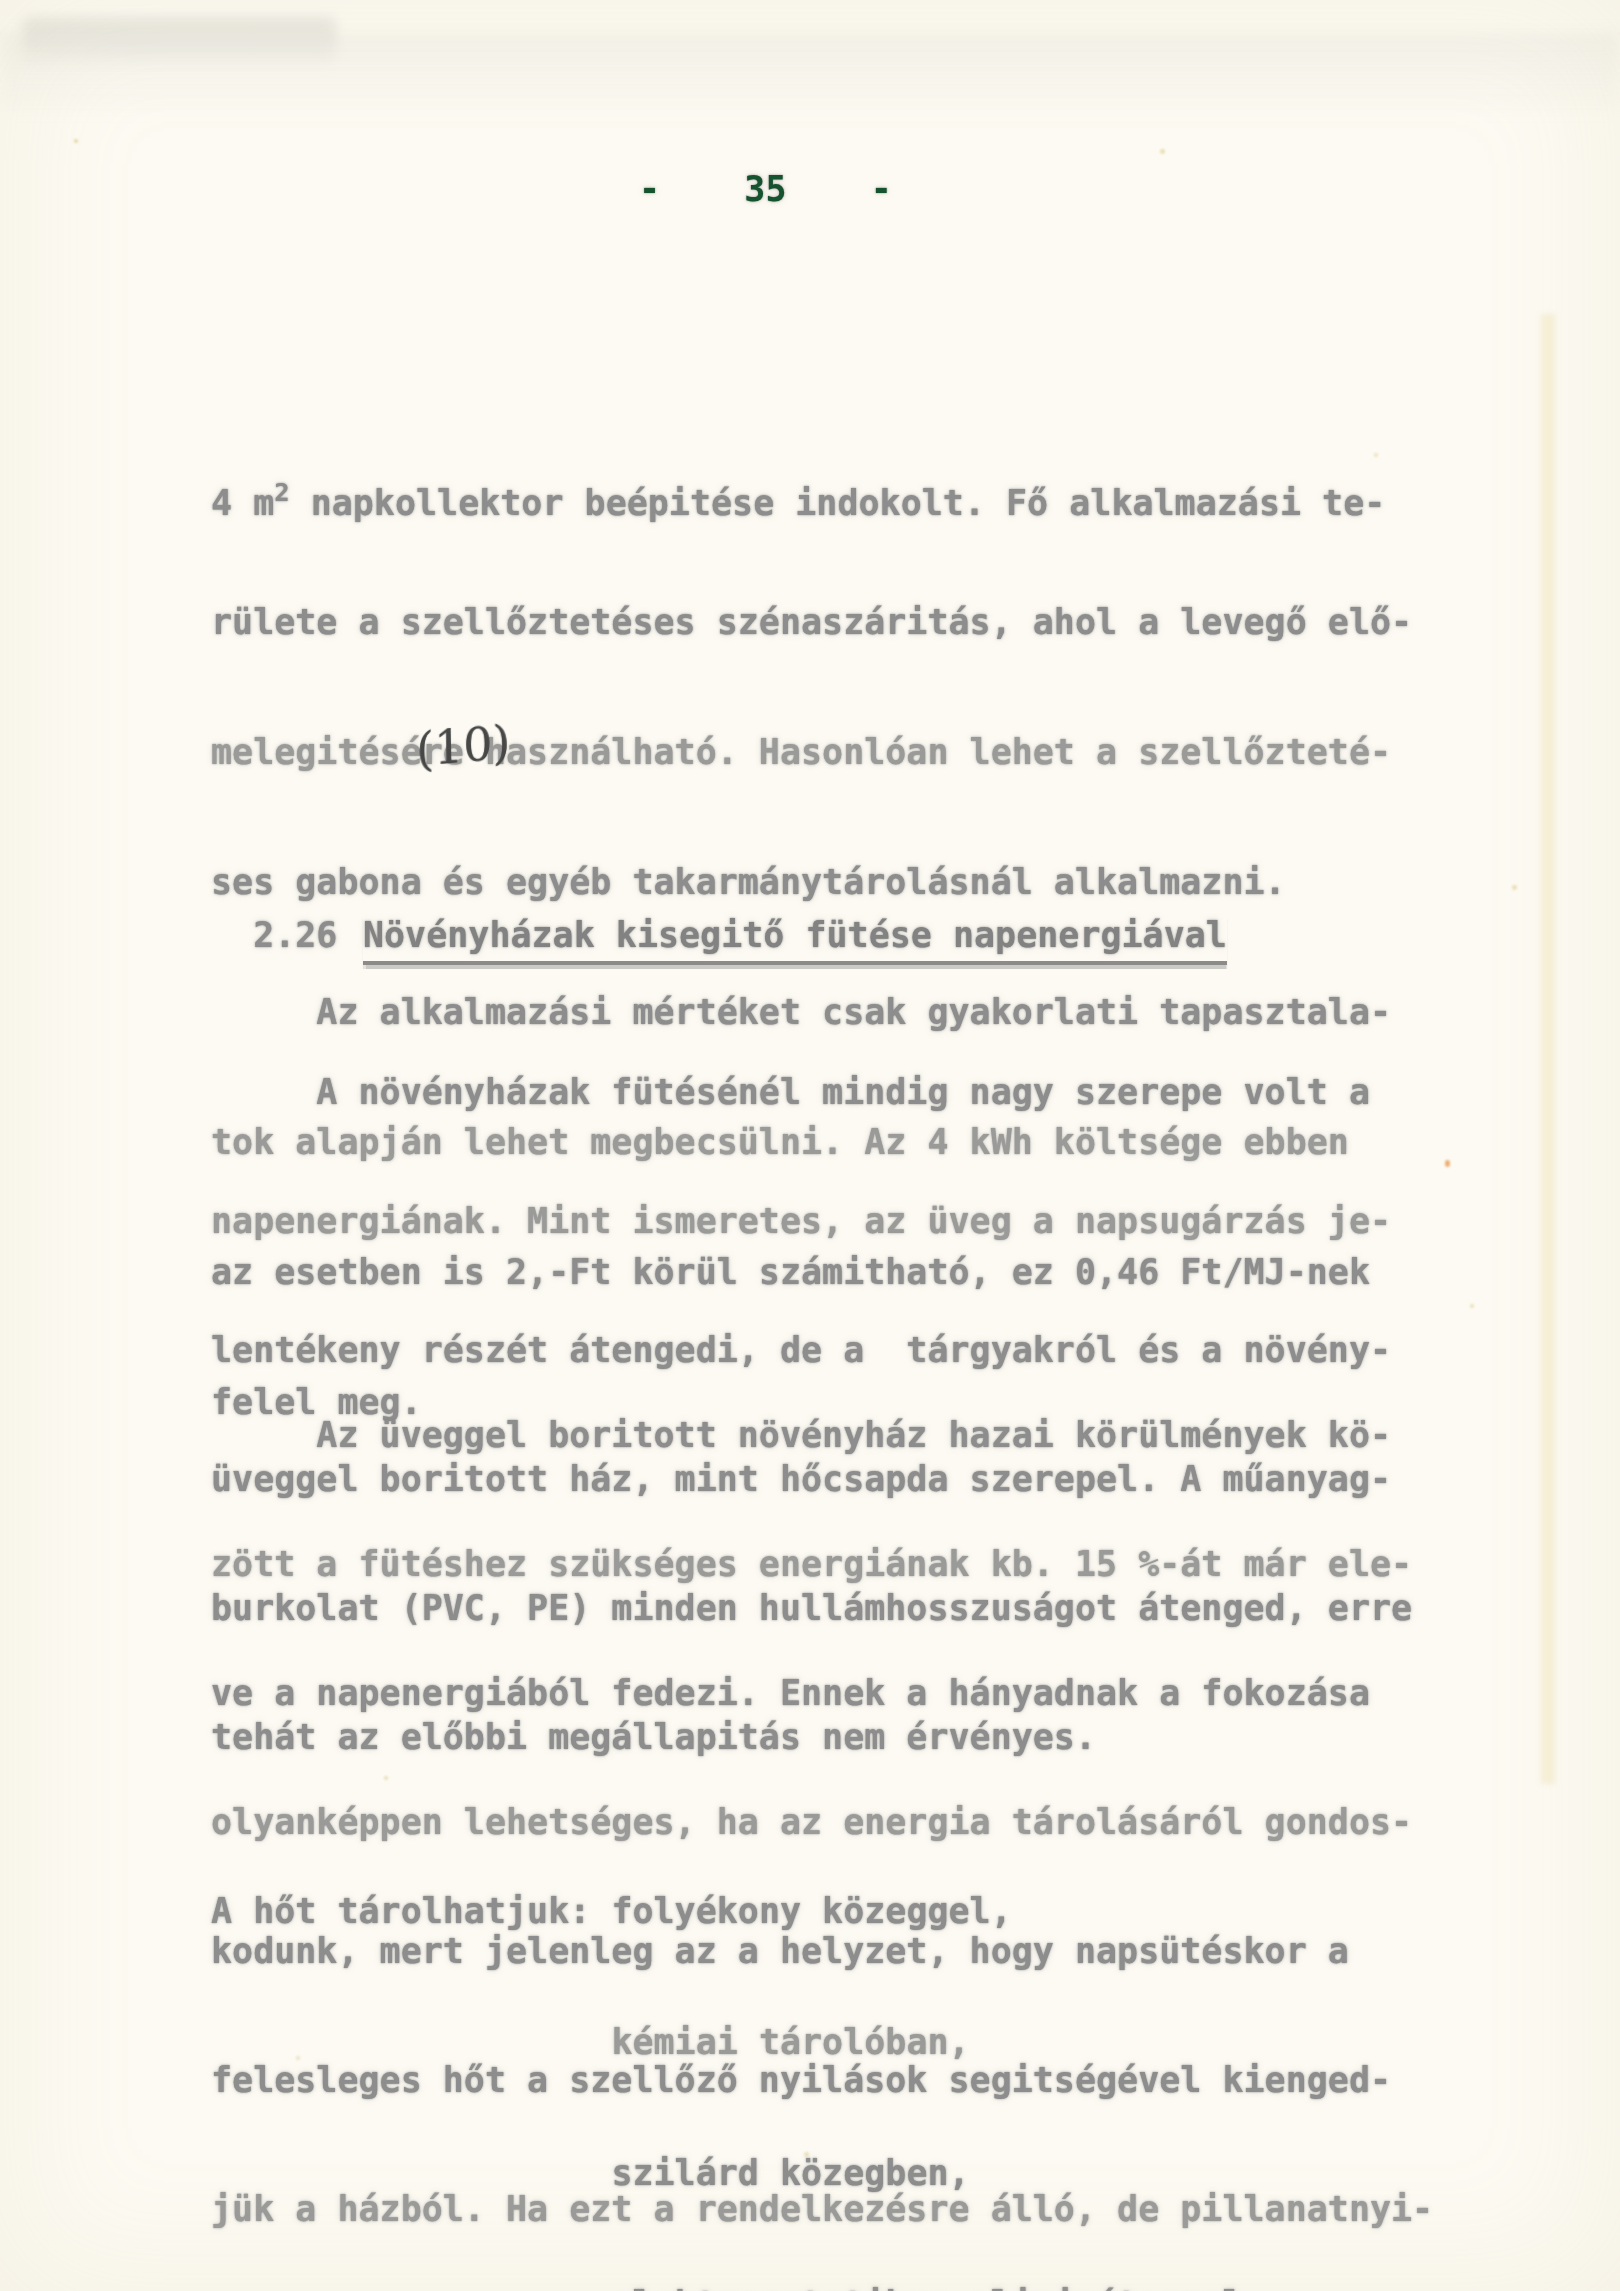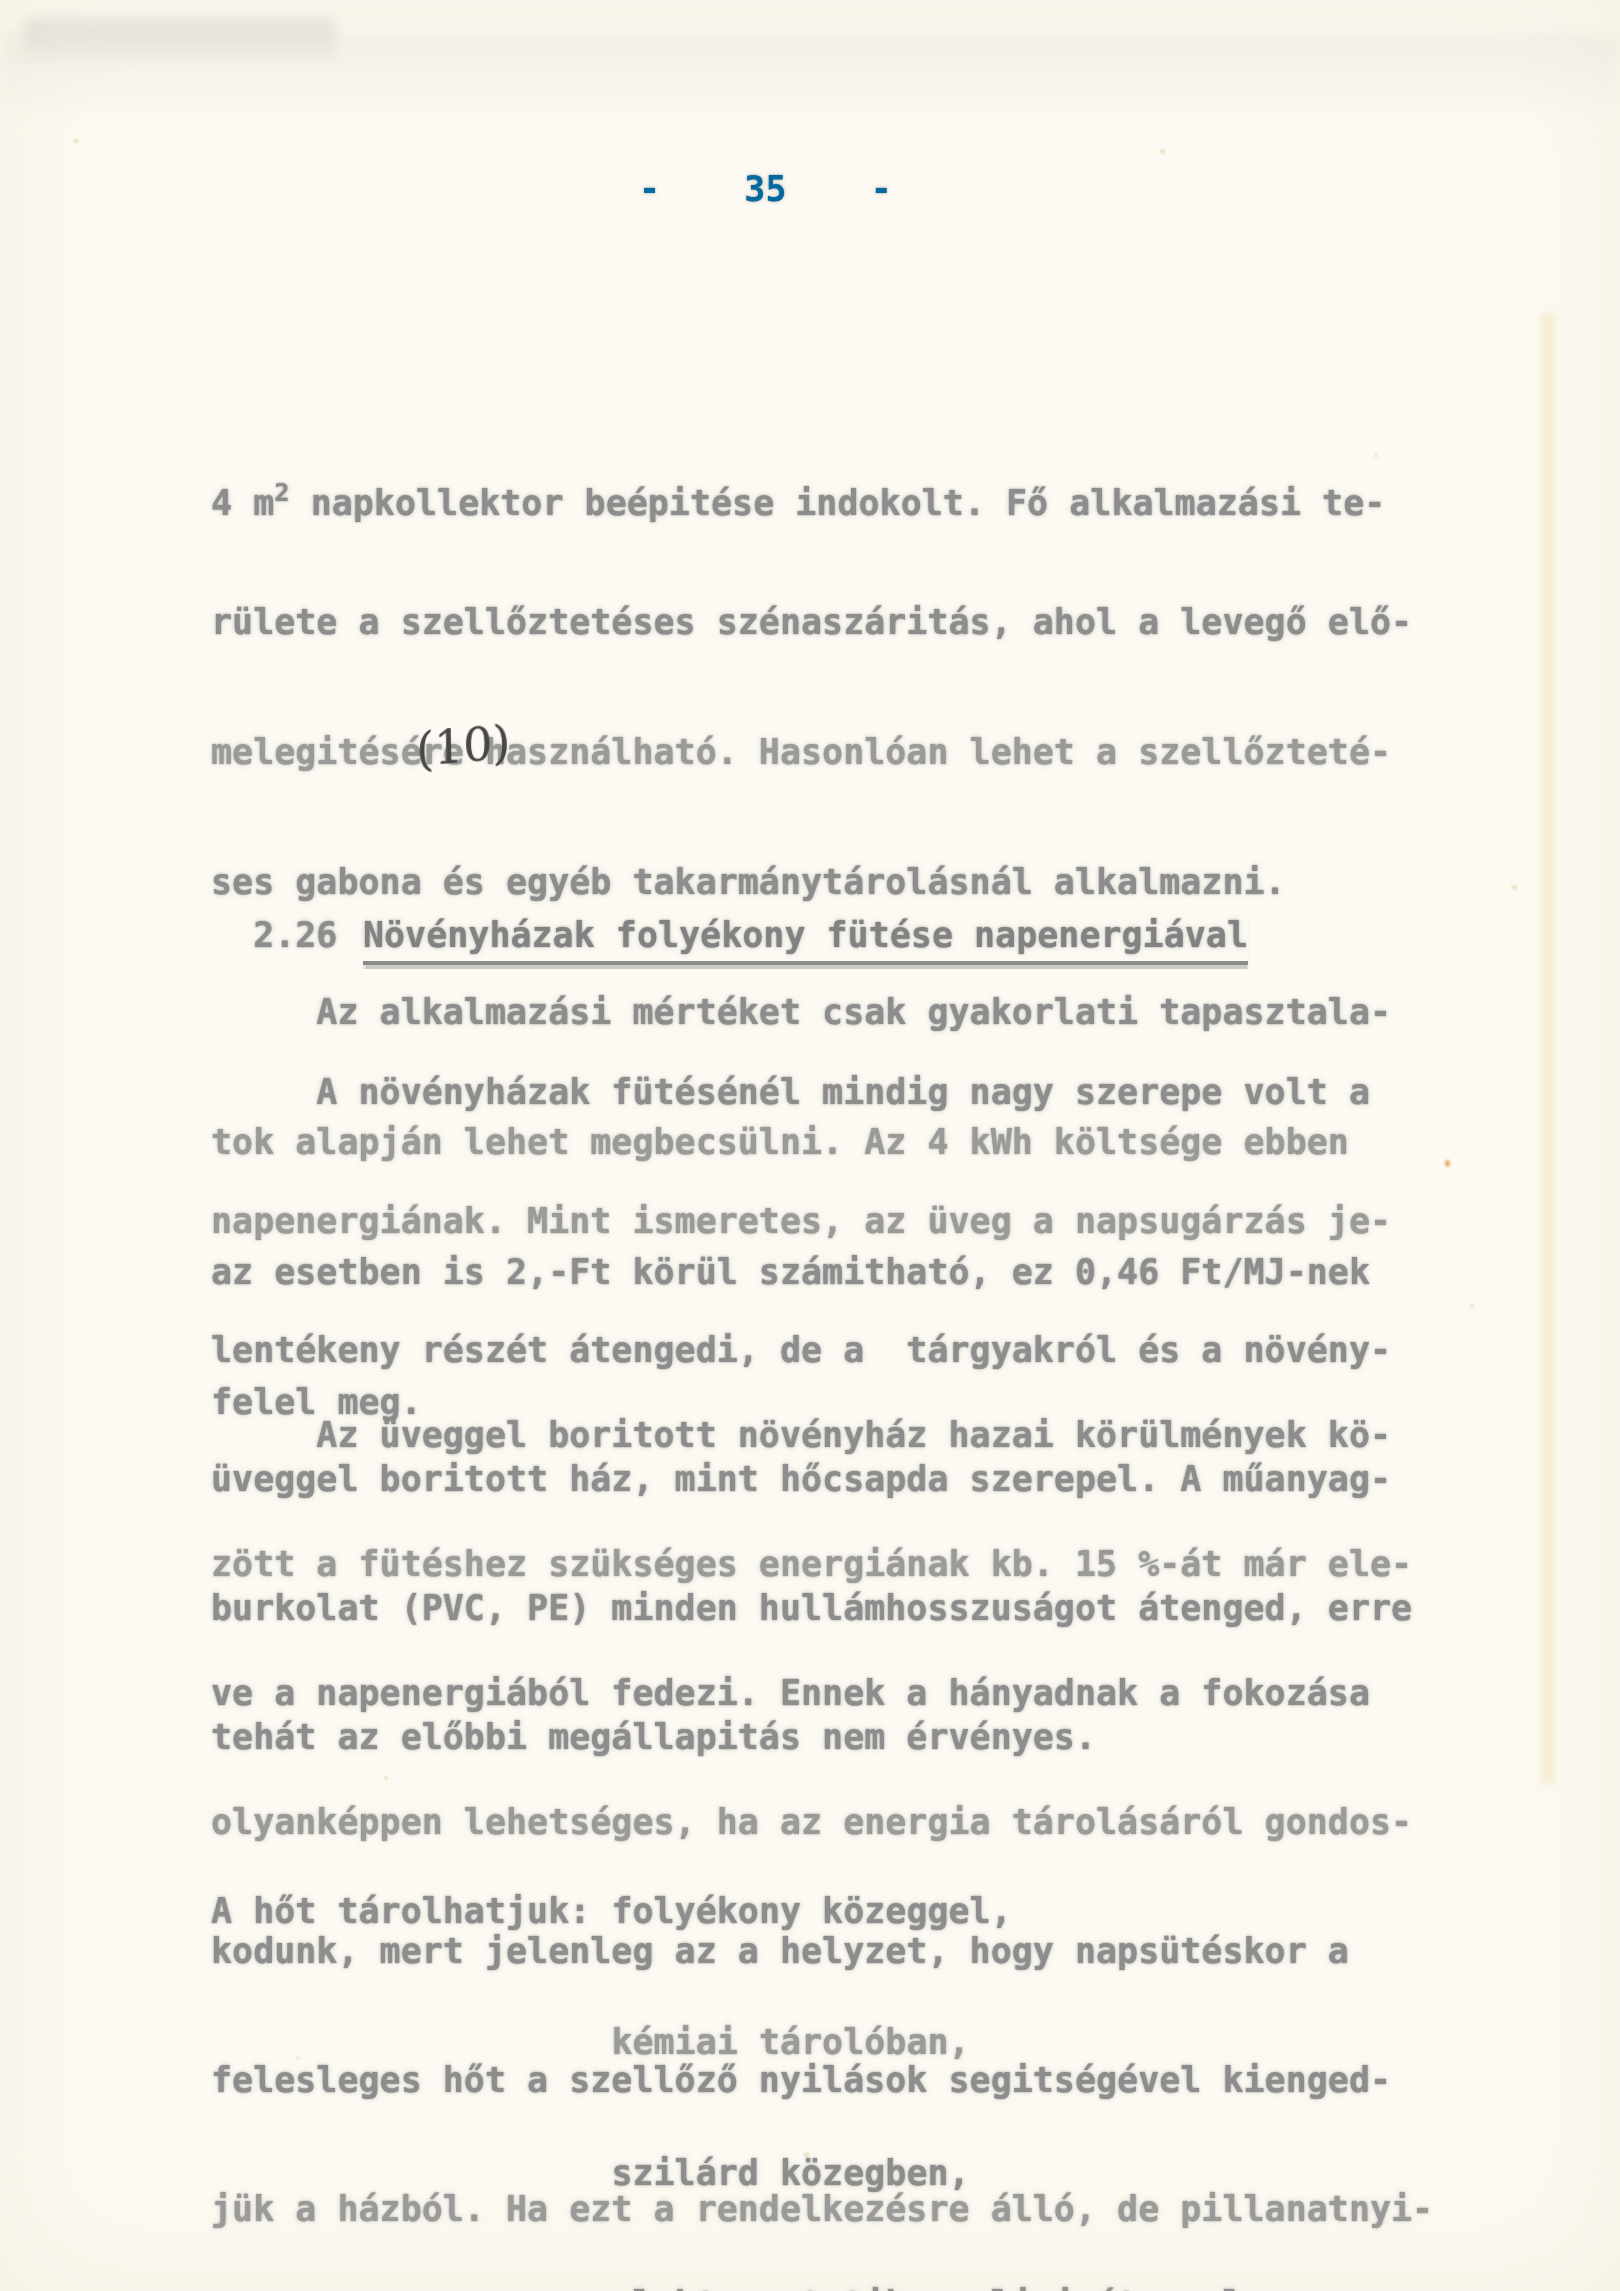--- a/index.html
+++ b/index.html
@@ -27,21 +27,21 @@
     background:rgba(233,215,152,.28);filter:blur(2.9px);
   }
   .speck{position:absolute;border-radius:50%;filter:blur(0.8px);}
   .typewriter{
     position:absolute;left:211px;
     font-family:"DejaVu Sans Mono", monospace;
     font-size:35px;font-weight:700;color:#8d8d8d;
     text-shadow:0 0 2px rgba(120,120,120,.85), 0 0 6.9px rgba(165,165,165,.35);
     white-space:pre;filter:blur(0.3px);
   }
-  .pageno{left:639px;top:169px;color:#0369a1;}
+  .pageno{left:639px;top:169px;color:#14532d;}
   .para1{top:387px;}
   .para1 .line{height:50px;line-height:50px;}
   .heading{top:875px;}
   .heading .sec-title{
     margin-left:25.5px;display:inline-block;padding-bottom:5.9px;
     border-bottom:4.9px solid rgba(108,108,108,.78);
     box-shadow:0 3.9px 1px rgba(135,135,135,.42);
     color:#828282;
   }
   .para2{top:988px;}
@@ -87,21 +87,21 @@
   <div class="line">ses gabona és egyéb takarmánytárolásnál alkalmazni.</div>
   <div class="line">     Az alkalmazási mértéket csak gyakorlati tapasztala-</div>
   <div class="line odd-fade">tok alapján lehet megbecsülni. Az 4 kWh költsége ebben</div>
   <div class="line">az esetben is 2,-Ft körül számitható, ez 0,46 Ft/MJ-nek</div>
   <div class="line">felel meg.</div>
 </div>
 
 <div class="handwritten">(10)</div>
 
 <div class="typewriter heading">
-  <span class="sec-num">2.26</span><span class="sec-title">Növényházak folyékony fütése napenergiával</span>
+  <span class="sec-num">2.26</span><span class="sec-title">Növényházak kisegitő fütése napenergiával</span>
 </div>
 
 <div class="typewriter para2">
   <div class="line">     A növényházak fütésénél mindig nagy szerepe volt a</div>
   <div class="line odd-fade">napenergiának. Mint ismeretes, az üveg a napsugárzás je-</div>
   <div class="line">lentékeny részét átengedi, de a  tárgyakról és a növény-</div>
   <div class="line">üveggel boritott ház, mint hőcsapda szerepel. A műanyag-</div>
   <div class="line">burkolat (PVC, PE) minden hullámhosszuságot átenged, erre</div>
   <div class="line">tehát az előbbi megállapitás nem érvényes.</div>
 </div>

